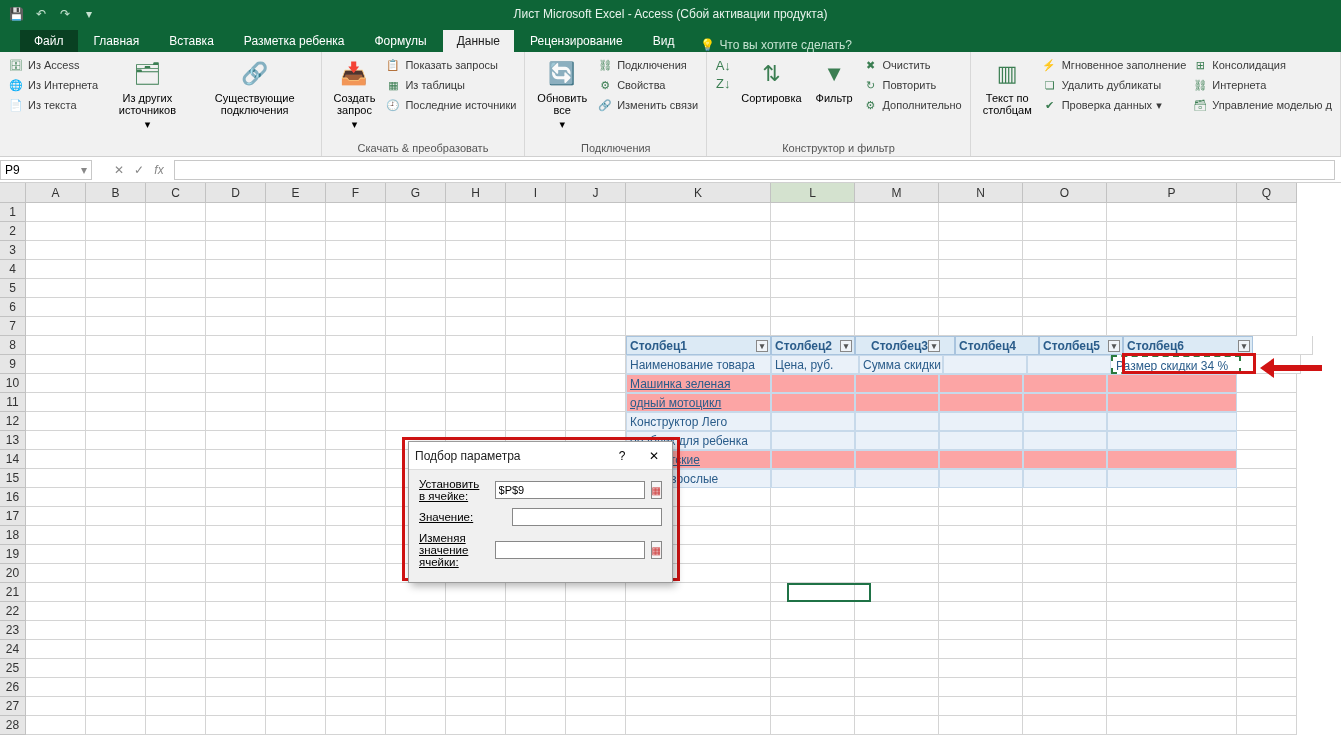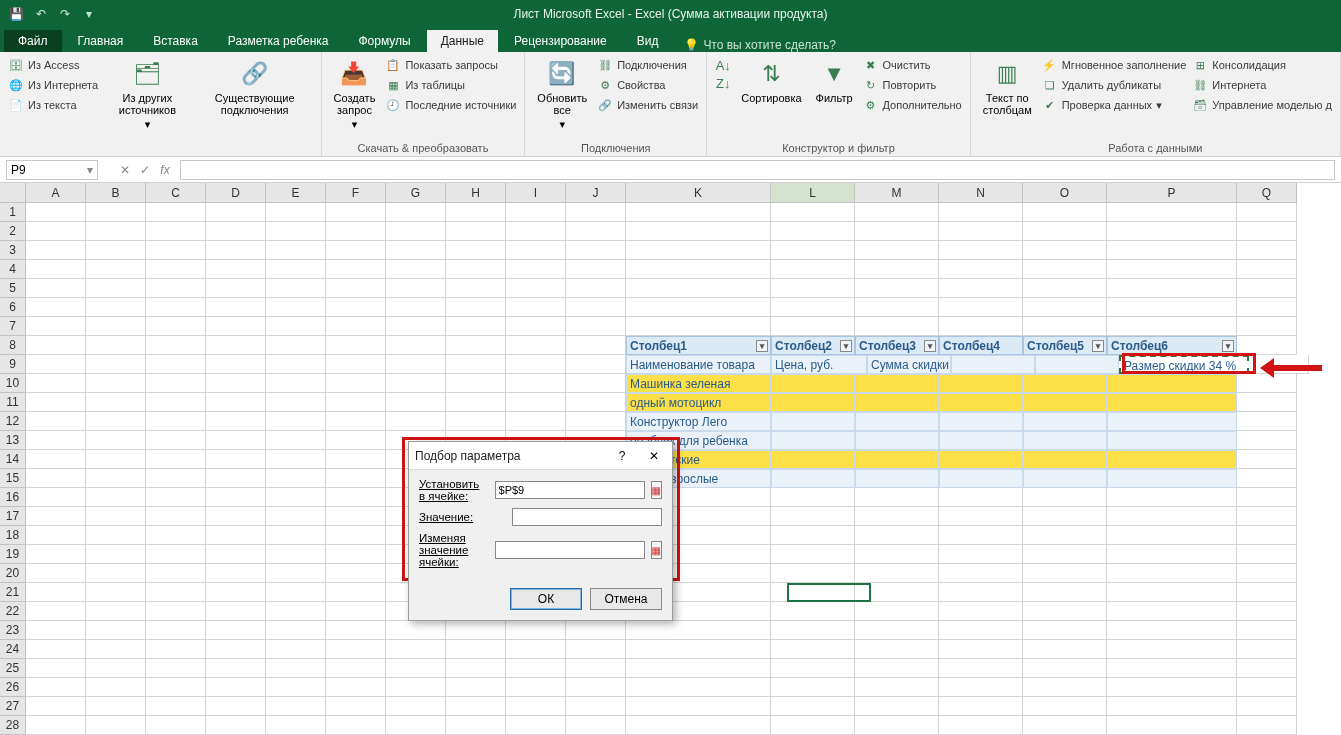--- a/index.html
+++ b/index.html
@@ -3,58 +3,58 @@
 <meta charset="utf-8">
 <style>
 * { margin: 0; padding: 0; box-sizing: border-box; font-family: "Segoe UI", Tahoma, sans-serif; }
 body { background: #fff; overflow: hidden; font-size: 12px; }
 
 .titlebar { height: 28px; background: #0e6537; display: flex; align-items: center; color: #fff; font-size: 12px; }
 .qat { display: flex; align-items: center; gap: 6px; padding: 0 8px; }
 .qat-btn { width: 18px; height: 18px; display: flex; align-items: center; justify-content: center; color: #c6e3d1; cursor: pointer; }
 .title-text { position: absolute; left: 50%; transform: translateX(-50%); color: #e8f3ec; font-size: 12px; }
 
-.tabs { height: 24px; background: #0e6537; display: flex; align-items: flex-end; padding-left: 4px; gap: 2px; }
+.tabs { height: 24px; background: #0e6537; display: flex; align-items: flex-end; padding-left: 20px; gap: 2px; }
 .tab { padding: 4px 14px; color: #fff; font-size: 12px; cursor: pointer; }
 .tab.file { background: #094022; }
 .tab.active { background: #f1f1f1; color: #222; }
 .tell-me { display: flex; align-items: center; gap: 4px; color: #c6e3d1; margin-left: 10px; font-size: 12px; }
 
 .ribbon { height: 105px; background: #f1f1f1; border-bottom: 1px solid #d0d0d0; display: flex; }
 .group { border-right: 1px solid #d8d8d8; padding: 4px 8px 2px 8px; display: flex; flex-direction: column; justify-content: space-between; }
 .group-content { display: flex; gap: 6px; align-items: flex-start; }
 .group-label { text-align: center; font-size: 11px; color: #555; padding-top: 2px; }
 .vbtn { display: flex; flex-direction: column; align-items: center; gap: 2px; padding: 2px 4px; cursor: pointer; font-size: 11px; text-align: center; line-height: 1.1; }
 .vbtn .ic { width: 32px; height: 32px; display: flex; align-items: center; justify-content: center; color: #3b7e52; font-size: 22px; }
 .smallrow { display: flex; align-items: center; gap: 4px; font-size: 11px; color: #3a3a3a; cursor: pointer; padding: 1px 0; white-space: nowrap; }
 .sic { width: 16px; height: 16px; display: inline-flex; align-items: center; justify-content: center; color: #3b7e52; }
 .col { display: flex; flex-direction: column; gap: 2px; }
 
 .formulabar { height: 26px; border-bottom: 1px solid #d0d0d0; display: flex; align-items: center; background: #fff; }
-.namebox { width: 92px; margin-left: 6px; border: 1px solid #c8c8c8; height: 20px; padding: 0 4px; font-size: 12px; display: flex; align-items: center; justify-content: space-between; }
+.namebox { width: 92px; margin-left: 0; border: 1px solid #c8c8c8; height: 20px; padding: 0 4px; font-size: 12px; display: flex; align-items: center; justify-content: space-between; }
 .namebox .dd { color: #888; }
 .fbtns { display: flex; gap: 2px; margin-left: 18px; }
 .fbtns span { width: 18px; text-align: center; color: #888; cursor: pointer; }
 .fxbox { flex: 1; border: 1px solid #c8c8c8; height: 20px; margin-left: 6px; margin-right: 6px; }
 
 .gridwrap { position: relative; height: 552px; overflow: hidden; }
 .corner { position: absolute; left: 0; top: 0; width: 26px; height: 20px; background: #e6e6e6; border-right: 1px solid #c2c2c2; border-bottom: 1px solid #c2c2c2; }
 .colheads { position: absolute; left: 26px; top: 0; height: 20px; display: flex; }
 .colh { background: #e6e6e6; border-right: 1px solid #c2c2c2; border-bottom: 1px solid #c2c2c2; text-align: center; font-size: 12px; color: #333; line-height: 20px; }
 .colh.sel { background: #d4e2cf; }
 .rowheads { position: absolute; left: 0; top: 20px; width: 26px; }
 .rowh { height: 19px; background: #e6e6e6; border-right: 1px solid #c2c2c2; border-bottom: 1px solid #c2c2c2; text-align: center; font-size: 12px; color: #333; line-height: 19px; }
 .cells { position: absolute; left: 26px; top: 20px; }
 .row { display: flex; height: 19px; }
 .cell { border-right: 1px solid #d4d4d4; border-bottom: 1px solid #d4d4d4; font-size: 12px; padding: 0 3px; line-height: 18px; overflow: hidden; white-space: nowrap; }
 
 .thead { background: #dceaf5; color: #2a5c8a; font-weight: bold; border: 1px solid #a9c4de; display: flex; align-items: center; justify-content: space-between; padding: 0 2px 0 3px; }
 .thead .dd { font-size: 9px; color: #555; border: 1px solid #888; width: 12px; height: 12px; line-height: 10px; text-align: center; background: #f0f4f8; }
 .tcell { background: #eaf1f9; border: 1px solid #c7d9ea; color: #2a5c8a; }
-.tcell.alt { background: #fde047; }
+.tcell.alt { background: #fca5a5; text-decoration: underline; }
 .highlight-cell { border: 2px dashed #2a7a3d !important; background: #fff; }
 .redbox { border: 3px solid #d11313; position: absolute; pointer-events: none; z-index: 5; }
 
 .selbox { position: absolute; border: 2px solid #1f7246; pointer-events: none; }
 
 .dialog { position: absolute; left: 408px; top: 434px; width: 265px; background: #f0f0f0; border: 1px solid #9b9b9b; box-shadow: 3px 3px 8px rgba(0,0,0,0.3); z-index: 10; font-size: 12px; }
 .dlg-title { height: 28px; display: flex; align-items: center; justify-content: space-between; padding: 0 6px; background: #fff; border-bottom: 1px solid #ddd; }
 .dlg-title .t { font-size: 12px; color: #222; }
 .dlg-title .ctrls { display: flex; gap: 8px; }
 .dlg-title .ctrls span { width: 24px; text-align: center; cursor: pointer; }
@@ -75,21 +75,21 @@
 </head>
 <body>
 
 <div class="titlebar">
   <div class="qat">
     <span class="qat-btn">💾</span>
     <span class="qat-btn">↶</span>
     <span class="qat-btn">↷</span>
     <span class="qat-btn">▾</span>
   </div>
-  <div class="title-text">Лист Microsoft Excel - Excel (Сумма активации продукта)</div>
+  <div class="title-text">Лист Microsoft Excel - Access (Сбой активации продукта)</div>
 </div>
 
 <div class="tabs">
   <div class="tab file">Файл</div>
   <div class="tab">Главная</div>
   <div class="tab">Вставка</div>
   <div class="tab">Разметка ребенка</div>
   <div class="tab">Формулы</div>
   <div class="tab active">Данные</div>
   <div class="tab">Рецензирование</div>
@@ -236,21 +236,20 @@
         <div class="smallrow">
             <span class="sic">⛓</span>
             <span>Интернета</span>
           </div>
         <div class="smallrow">
             <span class="sic">🗃</span>
             <span>Управление моделью д</span>
           </div>
       </div>
     </div>
-    <div class="group-label">Работа с данными</div>
   </div>
 </div>
 
 <div class="formulabar">
   <div class="namebox">
     <span>P9</span>
       <span class="dd">▾</span>
   </div>
   <div class="fbtns">
     <span>✕</span>
@@ -457,21 +456,21 @@
         <div class="cell" style="width: 60px;"></div>
         <div class="cell" style="width: 60px;"></div>
         <div class="cell thead" style="width: 145px;">
           <span>Столбец1</span>
           <span class="dd">▾</span>
         </div>
         <div class="cell thead" style="width: 84px;">
           <span>Столбец2</span>
           <span class="dd">▾</span>
         </div>
-        <div class="cell thead" style="width: 84px;">
+        <div class="cell thead" style="width: 100px; justify-content: center;">
           <span>Столбец3</span>
           <span class="dd">▾</span>
         </div>
         <div class="cell thead" style="width: 84px; gap: 36px;">
           <span>Столбец4</span>
           <span class="dd">▾</span>
         </div>
         <div class="cell thead" style="width: 84px;">
           <span>Столбец5</span>
           <span class="dd">▾</span>
@@ -487,21 +486,21 @@
         <div class="cell" style="width: 60px;"></div>
         <div class="cell" style="width: 60px;"></div>
         <div class="cell" style="width: 60px;"></div>
         <div class="cell" style="width: 60px;"></div>
         <div class="cell" style="width: 60px;"></div>
         <div class="cell" style="width: 60px;"></div>
         <div class="cell" style="width: 60px;"></div>
         <div class="cell" style="width: 60px;"></div>
         <div class="cell" style="width: 60px;"></div>
         <div class="cell tcell" style="width: 145px;">Наименование товара</div>
-        <div class="cell tcell" style="width: 96px;">Цена, руб.</div>
+        <div class="cell tcell" style="width: 88px;">Цена, руб.</div>
         <div class="cell tcell" style="width: 84px;">Сумма скидки, руб</div>
         <div class="cell tcell" style="width: 84px;"></div>
         <div class="cell tcell" style="width: 84px;"></div>
         <div class="cell tcell highlight-cell" style="width: 130px;">Размер скидки 34 %</div>
         <div class="cell" style="width: 60px;"></div>
       </div>
       <div class="row">
         <div class="cell" style="width: 60px;"></div>
         <div class="cell" style="width: 60px;"></div>
         <div class="cell" style="width: 60px;"></div>
@@ -897,18 +896,14 @@
       <div class="dlg-row">
         <label><u>Значение:</u></label>
         <input class="dlg-inp" style="">
       </div>
       <div class="dlg-row">
         <label><u>Изменяя значение ячейки:</u></label>
         <input class="dlg-inp" style="">
         <div class="dlg-pick">▦</div>
       </div>
     </div>
-    <div class="dlg-btns">
-      <button class="dlg-btn primary">ОК</button>
-      <button class="dlg-btn">Отмена</button>
-    </div>
   </div>
 </div>
 
 </body></html>

